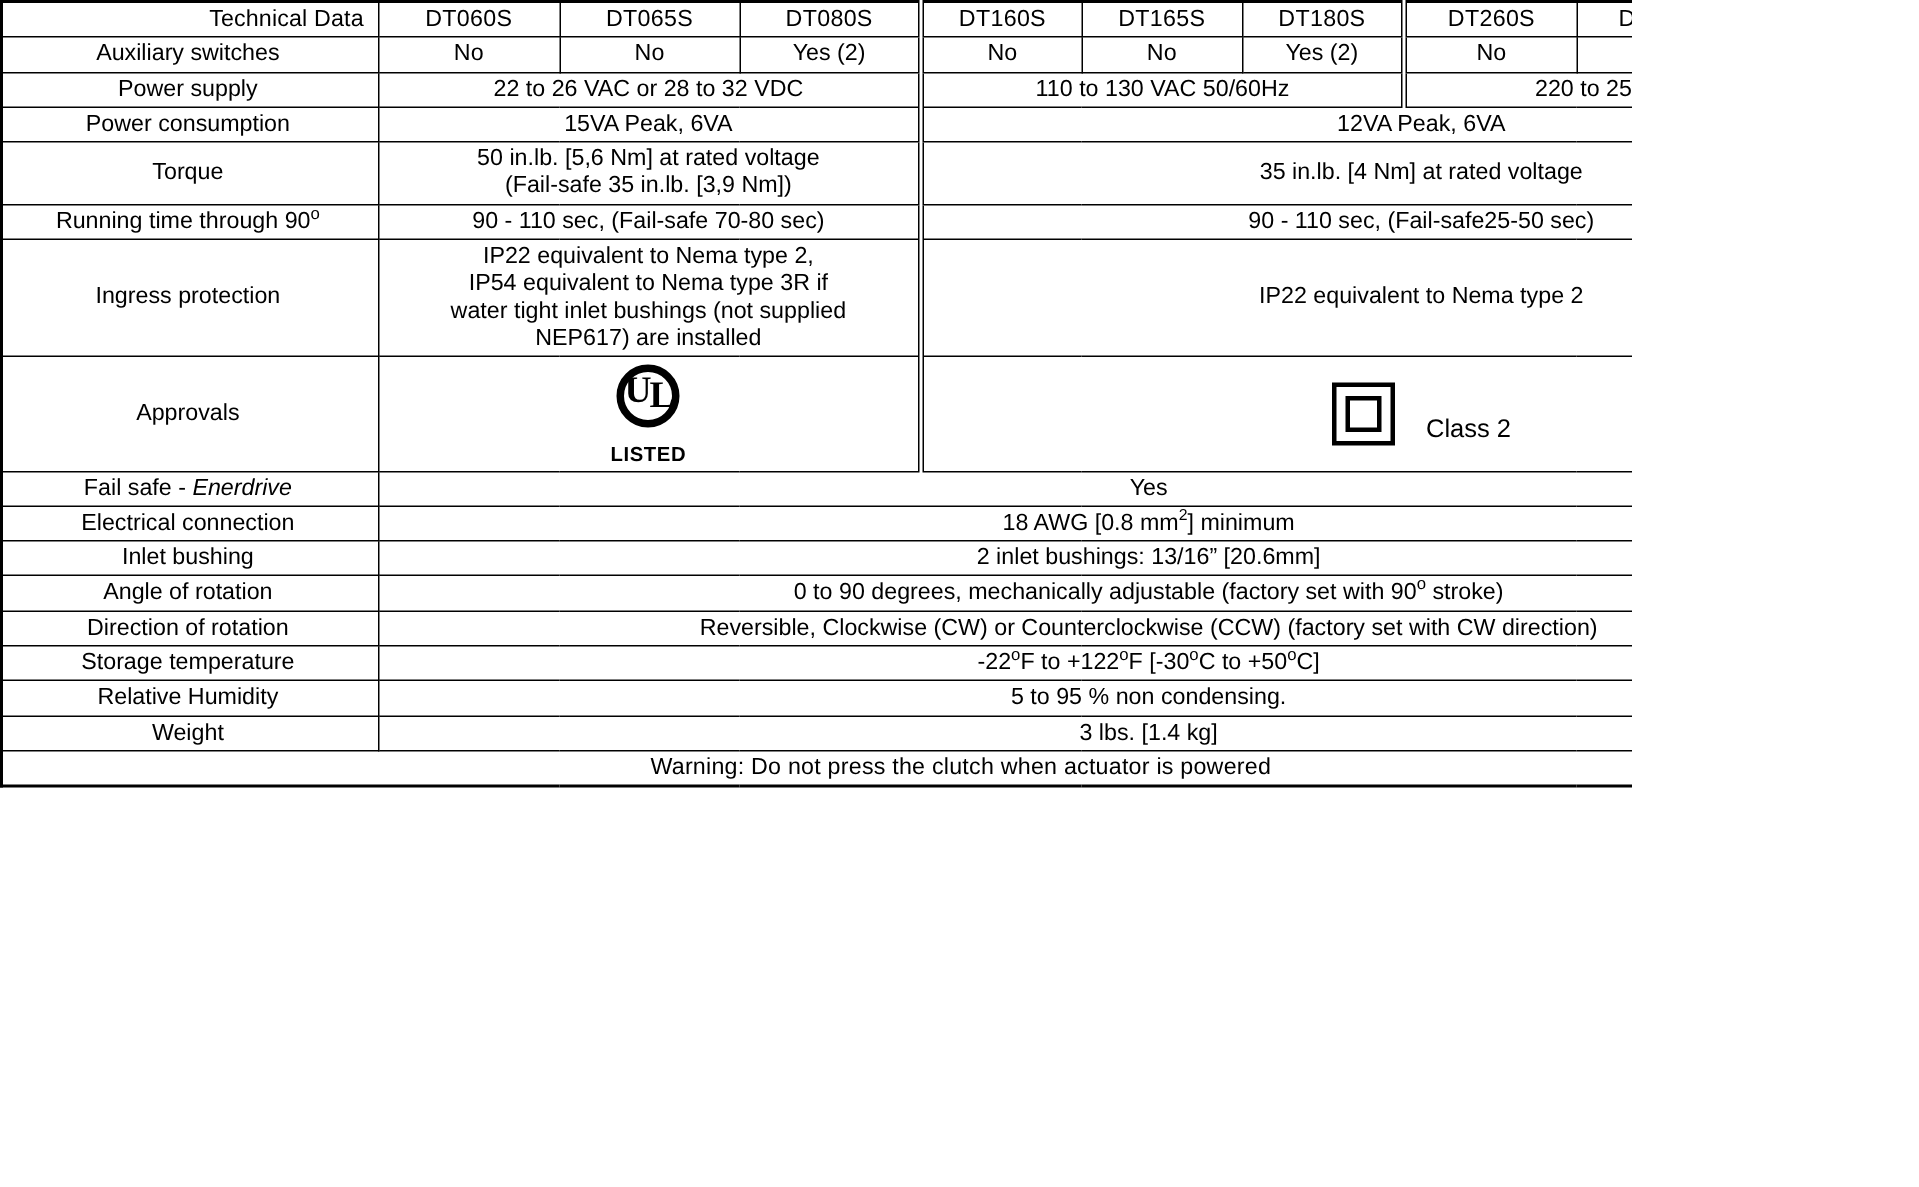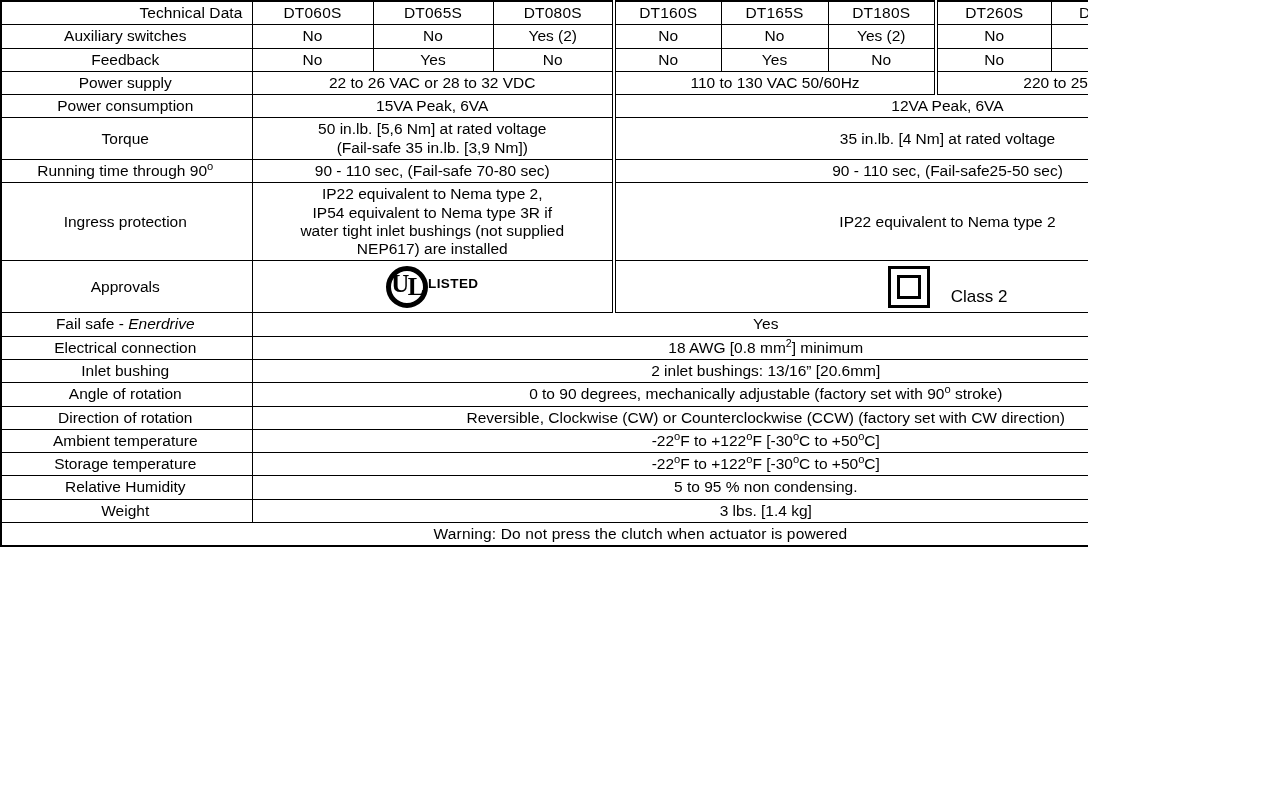--- a/index.html
+++ b/index.html
@@ -65,21 +65,22 @@
   .ital { font-style: italic; }
   .twoline { line-height: 1.2; }
   .multiline { line-height: 1.26; padding-top: 5px; padding-bottom: 5px; }
 
   sup.sup2 { font-size: 0.68em; vertical-align: super; line-height: 0; }
   .deg { font-size: 0.72em; vertical-align: super; line-height: 0; }
 
   
   .ul-mark {
     display: inline-flex;
-    flex-direction: row;
+    flex-direction: column;
+    align-items: center;
     justify-content: center;
     line-height: 1;
   }
   .ul-circle {
     width: 42px; height: 42px;
     border: 5.5px solid #000;
     border-radius: 50%;
     display: flex; align-items: center; justify-content: center;
     position: relative;
   }
@@ -156,32 +157,20 @@
       <td>No</td>
       <td class="grp-right">Yes (2)</td>
       <td class="grp-left">No</td>
       <td>No</td>
       <td class="grp-right">Yes (2)</td>
       <td class="grp-left">No</td>
       <td>No</td>
       <td>Yes (2)</td>
     </tr>
 
-    <tr>
-      <td class="lbl">Feedback</td>
-      <td>No</td>
-      <td>Yes</td>
-      <td class="grp-right">No</td>
-      <td class="grp-left">No</td>
-      <td>Yes</td>
-      <td class="grp-right">No</td>
-      <td class="grp-left">No</td>
-      <td>Yes</td>
-      <td>No</td>
-    </tr>
 
     <tr>
       <td class="lbl">Power supply</td>
       <td colspan="3" class="grp-right">22 to 26 VAC or 28 to 32 VDC</td>
       <td colspan="3" class="grp-left grp-right">110 to 130 VAC 50/60Hz</td>
       <td colspan="3" class="grp-left">220 to 250 VAC 50/60Hz</td>
     </tr>
 
     <tr>
       <td class="lbl">Power consumption</td>
@@ -254,24 +243,20 @@
     <tr>
       <td class="lbl">Angle of rotation</td>
       <td colspan="9"><span>0 to 90 degrees, mechanically adjustable (factory set with 90</span><span class="deg">o</span><span> stroke)</span></td>
     </tr>
 
     <tr>
       <td class="lbl">Direction of rotation</td>
       <td colspan="9">Reversible, Clockwise (CW) or Counterclockwise (CCW) (factory set with CW direction)</td>
     </tr>
 
-    <tr>
-      <td class="lbl">Ambient temperature</td>
-      <td colspan="9"><span>-22</span><span class="deg">o</span><span>F to +122</span><span class="deg">o</span><span>F [-30</span><span class="deg">o</span><span>C to +50</span><span class="deg">o</span><span>C]</span></td>
-    </tr>
 
     <tr>
       <td class="lbl">Storage temperature</td>
       <td colspan="9"><span>-22</span><span class="deg">o</span><span>F to +122</span><span class="deg">o</span><span>F [-30</span><span class="deg">o</span><span>C to +50</span><span class="deg">o</span><span>C]</span></td>
     </tr>
 
     <tr>
       <td class="lbl">Relative Humidity</td>
       <td colspan="9">5 to 95 % non condensing.</td>
     </tr>

